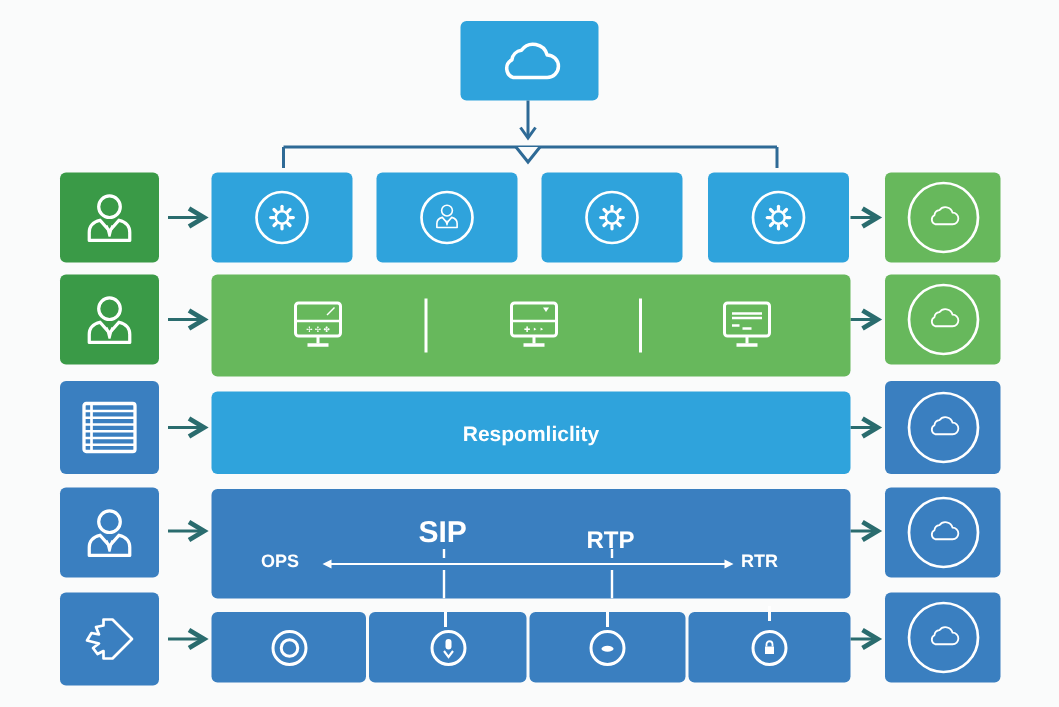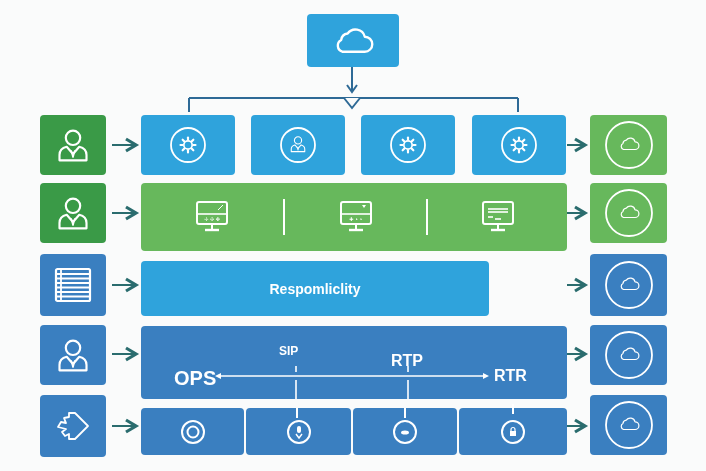--- a/index.html
+++ b/index.html
@@ -167,40 +167,40 @@
       <line x1="2" y1="7" x2="36" y2="7"></line>
         <line x1="2" y1="11.5" x2="36" y2="11.5"></line>
       <line x1="2" y1="16" x2="36" y2="16"></line>
         <line x1="2" y1="20.5" x2="36" y2="20.5"></line>
       <line x1="2" y1="25" x2="36" y2="25"></line>
         <line x1="2" y1="29.5" x2="36" y2="29.5"></line>
       <line x1="7" y1="2" x2="7" y2="34"></line>
     </g>
   </svg>
 </div>
-<div class="box sky" style="left:141px;top:261px;width:348px;height:55px;">
+<div class="box sky" style="left:141px;top:261px;width:426px;height:55px;">
   <span class="txt" style="left:0;right:0;top:20px;text-align:center;font-size:14px;">Respomliclity</span>
 </div>
 <div class="box blue" style="left:590px;top:254px;width:77px;height:62px;">
   <svg class="ico" width="50" height="50" viewBox="0 0 50 50">
       <circle cx="25" cy="25" r="23" fill="none" stroke="#fff" stroke-width="1.8"></circle>
       <use href="#s-cloud" x="14" y="16" width="22" height="16"></use>
     </svg>
 </div>
 
 <div class="box blue" style="left:40px;top:325px;width:66px;height:60px;">
   <svg class="ico" width="36" height="36">
       <use href="#s-user"></use>
     </svg>
 </div>
 <div class="box blue" style="left:141px;top:326px;width:426px;height:73px;">
-  <span class="txt" style="left:33px;top:41px;font-size:20px;">OPS</span>
-  <span class="txt" style="left:138px;top:18px;font-size:12px;">SIP</span>
+  <span class="txt" style="left:33px;top:41px;font-size:12px;">OPS</span>
+  <span class="txt" style="left:138px;top:18px;font-size:20px;">SIP</span>
   <span class="txt" style="left:250px;top:26px;font-size:16px;">RTP</span>
-  <span class="txt" style="left:353px;top:41px;font-size:16px;">RTR</span>
+  <span class="txt" style="left:353px;top:41px;font-size:12px;">RTR</span>
   <svg class="abs" style="left:0;top:0;" width="426" height="73">
     <line x1="76" y1="50" x2="346" y2="50" stroke="#fff" stroke-width="1.4"></line>
     <path d="M80 47 L74 50 L80 53" fill="#fff"></path>
     <path d="M342 47 L348 50 L342 53" fill="#fff"></path>
     <line x1="155" y1="40" x2="155" y2="46" stroke="#fff" stroke-width="1.6"></line>
     <line x1="155" y1="54" x2="155" y2="73" stroke="#fff" stroke-width="1.6"></line>
     <line x1="267" y1="40" x2="267" y2="46" stroke="#fff" stroke-width="1.6"></line>
     <line x1="267" y1="54" x2="267" y2="73" stroke="#fff" stroke-width="1.6"></line>
   </svg>
 </div>

